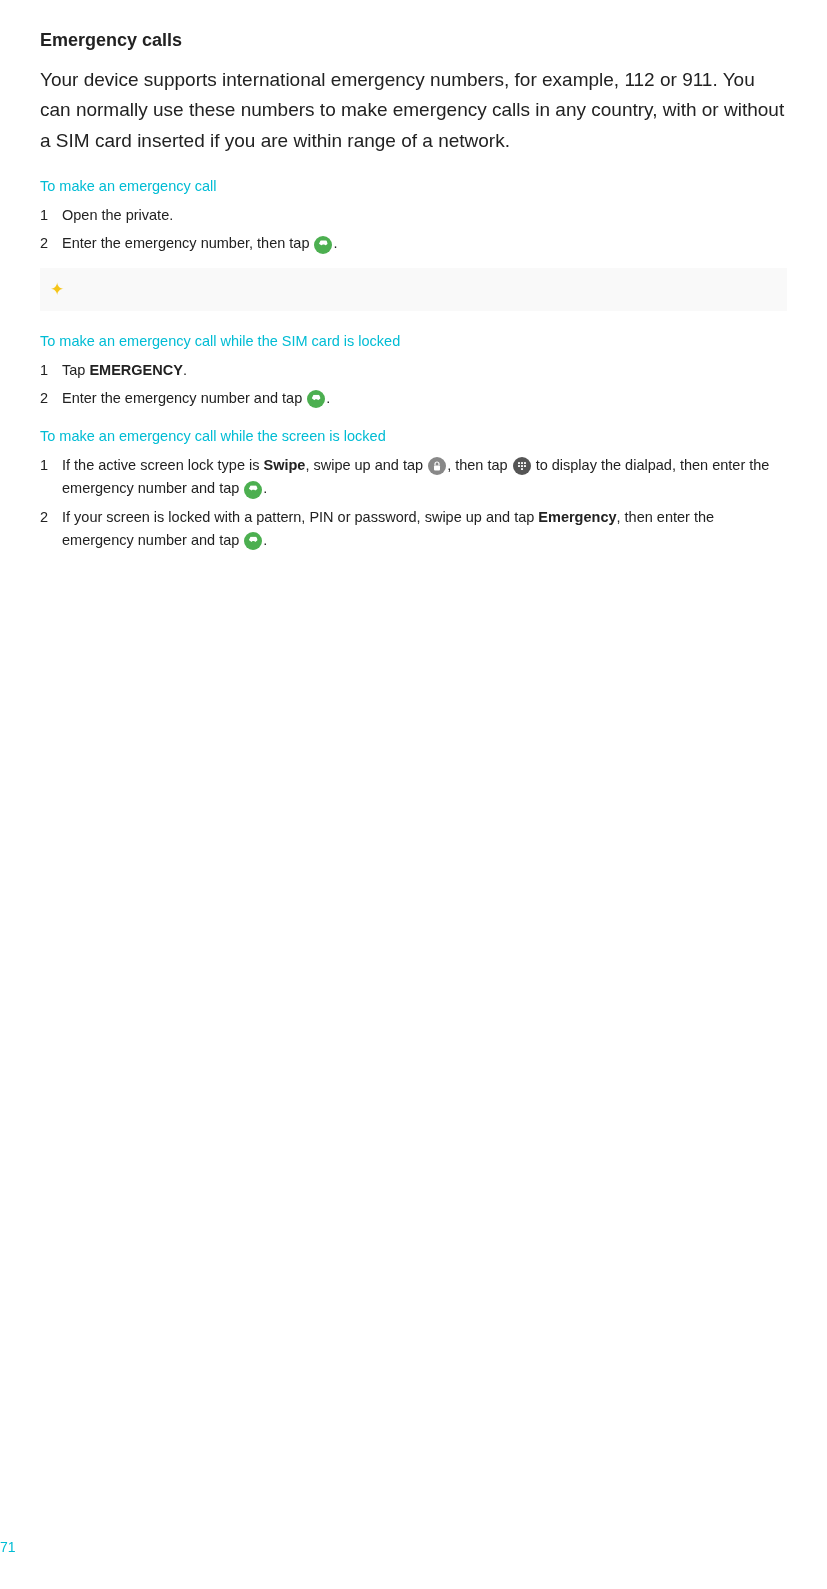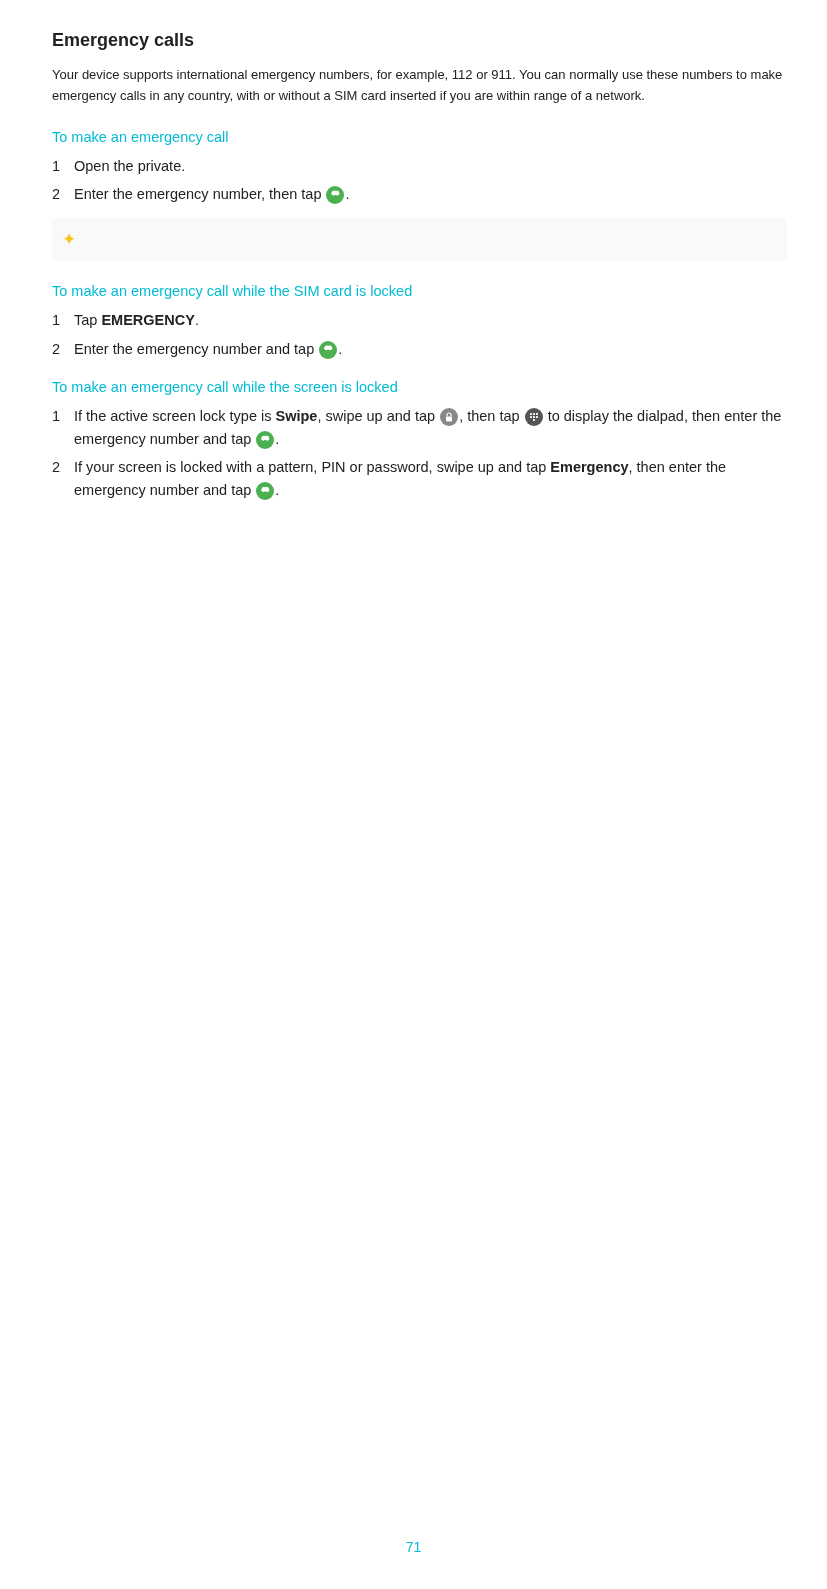--- a/index.html
+++ b/index.html
@@ -6,29 +6,29 @@
     body {
       width: 827px;
       min-height: 1589px;
       background: #ffffff;
       font-family: Arial, Helvetica, sans-serif;
       font-size: 15px;
       color: #222222;
       position: relative;
     }
     .page-content {
-      padding: 30px 40px 80px 52px;
+      padding: 30px 40px 80px 40px;
     }
     .page-title {
       font-size: 18px;
       font-weight: bold;
       margin-bottom: 14px;
     }
     .intro-text {
-      font-size: 13px;
+      font-size: 19px;
       line-height: 1.6;
       margin-bottom: 22px;
       color: #222;
     }
     .section-heading {
       color: #00bcd4;
       font-size: 14.5px;
       margin-bottom: 10px;
       margin-top: 3px;
     }
@@ -96,21 +96,21 @@
       font-weight: bold;
     }
     .section-gap {
       margin-top: 18px;
     }
     .page-footer {
       position: absolute;
       bottom: 30px;
       left: 0;
       right: 0;
-      text-align: center;
+      text-align: left;
       font-size: 13px;
       color: #444;
     }
     .page-number {
       display: block;
       color: #00bcd4;
       font-size: 14px;
       margin-bottom: 4px;
     }
     .footer-note {

